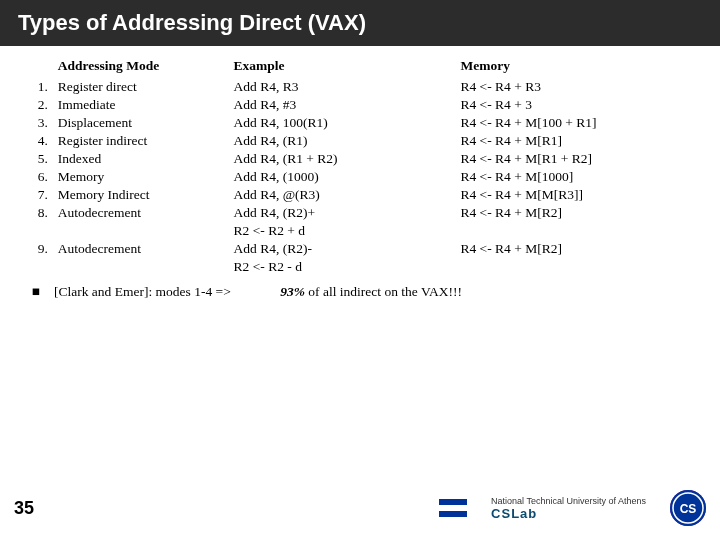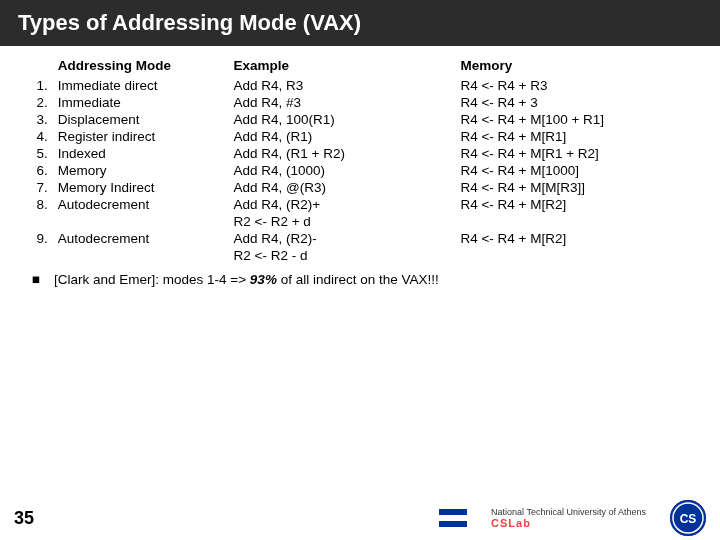--- a/index.html
+++ b/index.html
@@ -18,20 +18,21 @@
       font-weight: bold;
       padding: 10px 18px;
     }
     .content {
       padding: 10px 18px 8px 18px;
     }
     table {
       border-collapse: collapse;
       width: 100%;
       font-size: 13.5px;
+      font-family: Liberation Serif, serif;
     }
     thead th {
       text-align: left;
       font-weight: bold;
       padding: 2px 8px 4px 8px;
       border-bottom: none;
     }
     tbody td {
       padding: 1px 8px;
       vertical-align: top;
@@ -50,24 +51,25 @@
     .action-col {
       width: 220px;
     }
     .note-row td {
       padding-top: 4px;
       padding-bottom: 0;
     }
     .bold-italic {
       font-style: italic;
       font-weight: bold;
+      margin-left: 46px;
     }
     .footer-bar {
       position: absolute;
-      bottom: 0;
+      bottom: 10px;
       left: 0;
       right: 0;
       display: flex;
       align-items: center;
       justify-content: space-between;
       padding: 4px 14px;
       background: #fff;
     }
     .page-num {
       font-size: 18px;
@@ -93,51 +95,51 @@
     .logo-text-block {
       display: flex;
       flex-direction: column;
       font-size: 10px;
     }
     .logo-text-block .line1 {
       font-size: 9px;
       color: #333;
     }
     .logo-text-block .line2 {
-      font-size: 11px;
-      font-weight: bold;
-      color: #ef4444;
+      font-size: 13px;
+      font-weight: bold;
+      color: #0c4a6e;
       letter-spacing: 1px;
     }
     .flag-svg {
       width: 28px;
       height: 18px;
     }
   </style>
 </head>
 <body>
 
 <div class="title-bar">
-  <span>Types of Addressing Mode (VAX)</span>
+  <span>Types of Addressing Direct (VAX)</span>
 </div>
 
 <div class="content">
   <table>
     <thead>
       <tr>
         <th class="num-col"></th>
         <th class="mode-col">Addressing Mode</th>
         <th class="example-col">Example</th>
         <th class="action-col">Memory</th>
       </tr>
     </thead>
     <tbody id="table-body">
     <tr>
           <td class="num-col" style="text-align: right;">1.</td>
-          <td class="mode-col">Immediate direct</td>
+          <td class="mode-col">Register direct</td>
           <td class="example-col">Add R4, R3</td>
           <td class="action-col">R4 &lt;- R4 + R3</td>
         </tr>
         <tr>
           <td class="num-col" style="text-align: right;">2.</td>
           <td class="mode-col">Immediate</td>
           <td class="example-col">Add R4, #3</td>
           <td class="action-col">R4 &lt;- R4 + 3</td>
         </tr>
         <tr>

